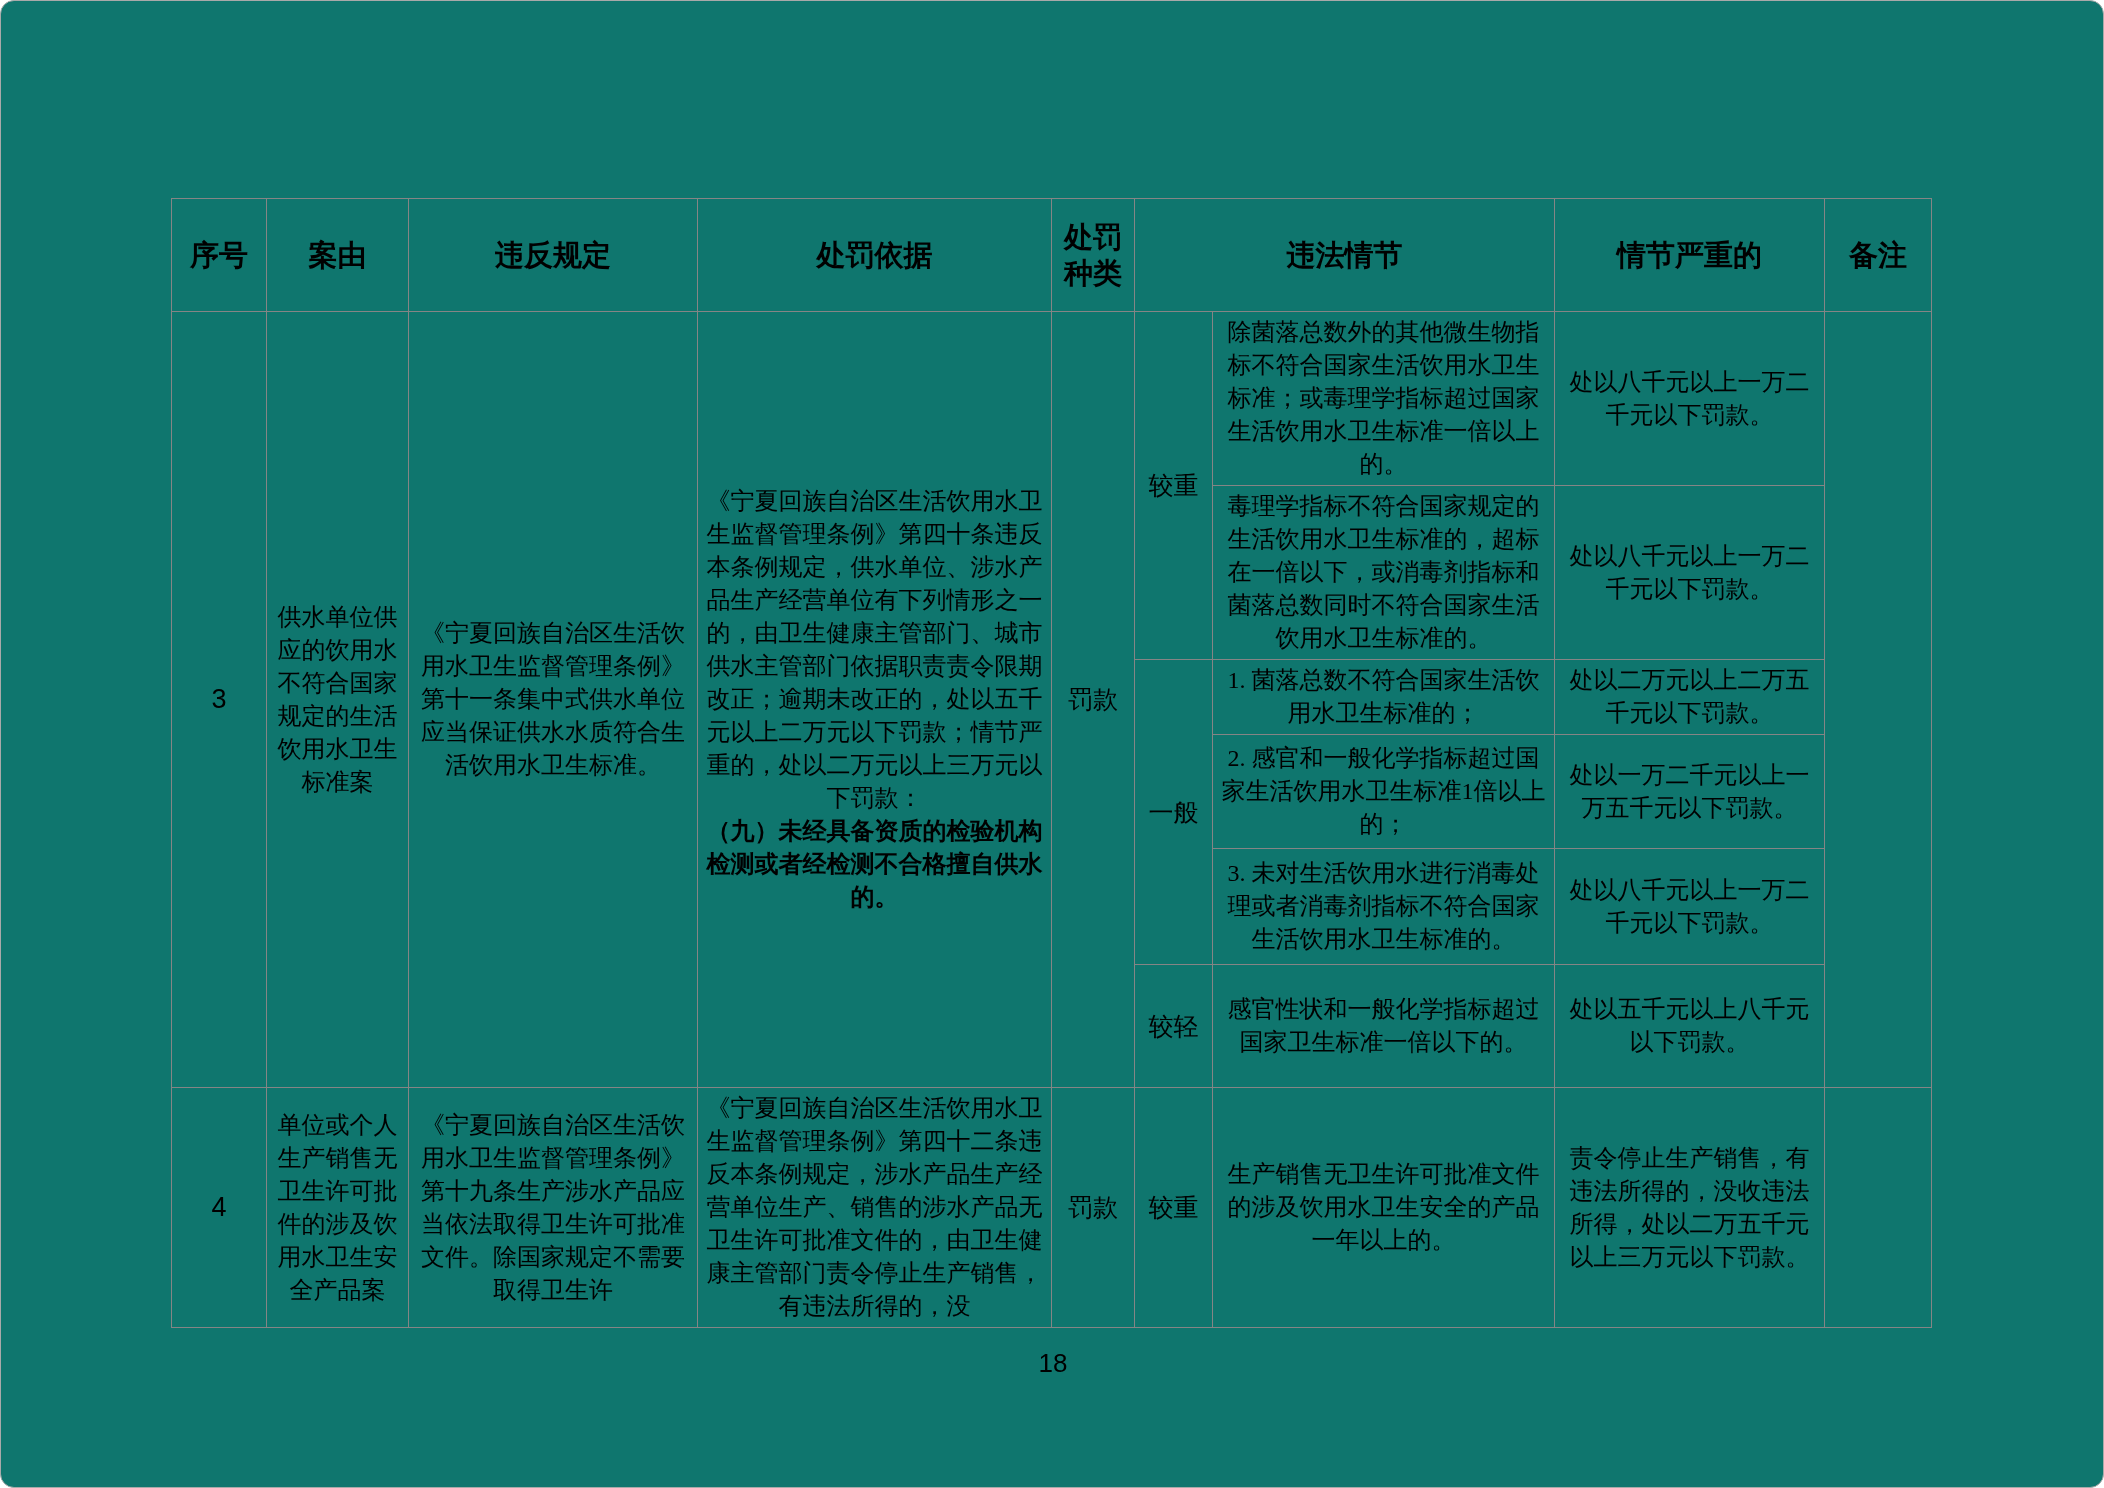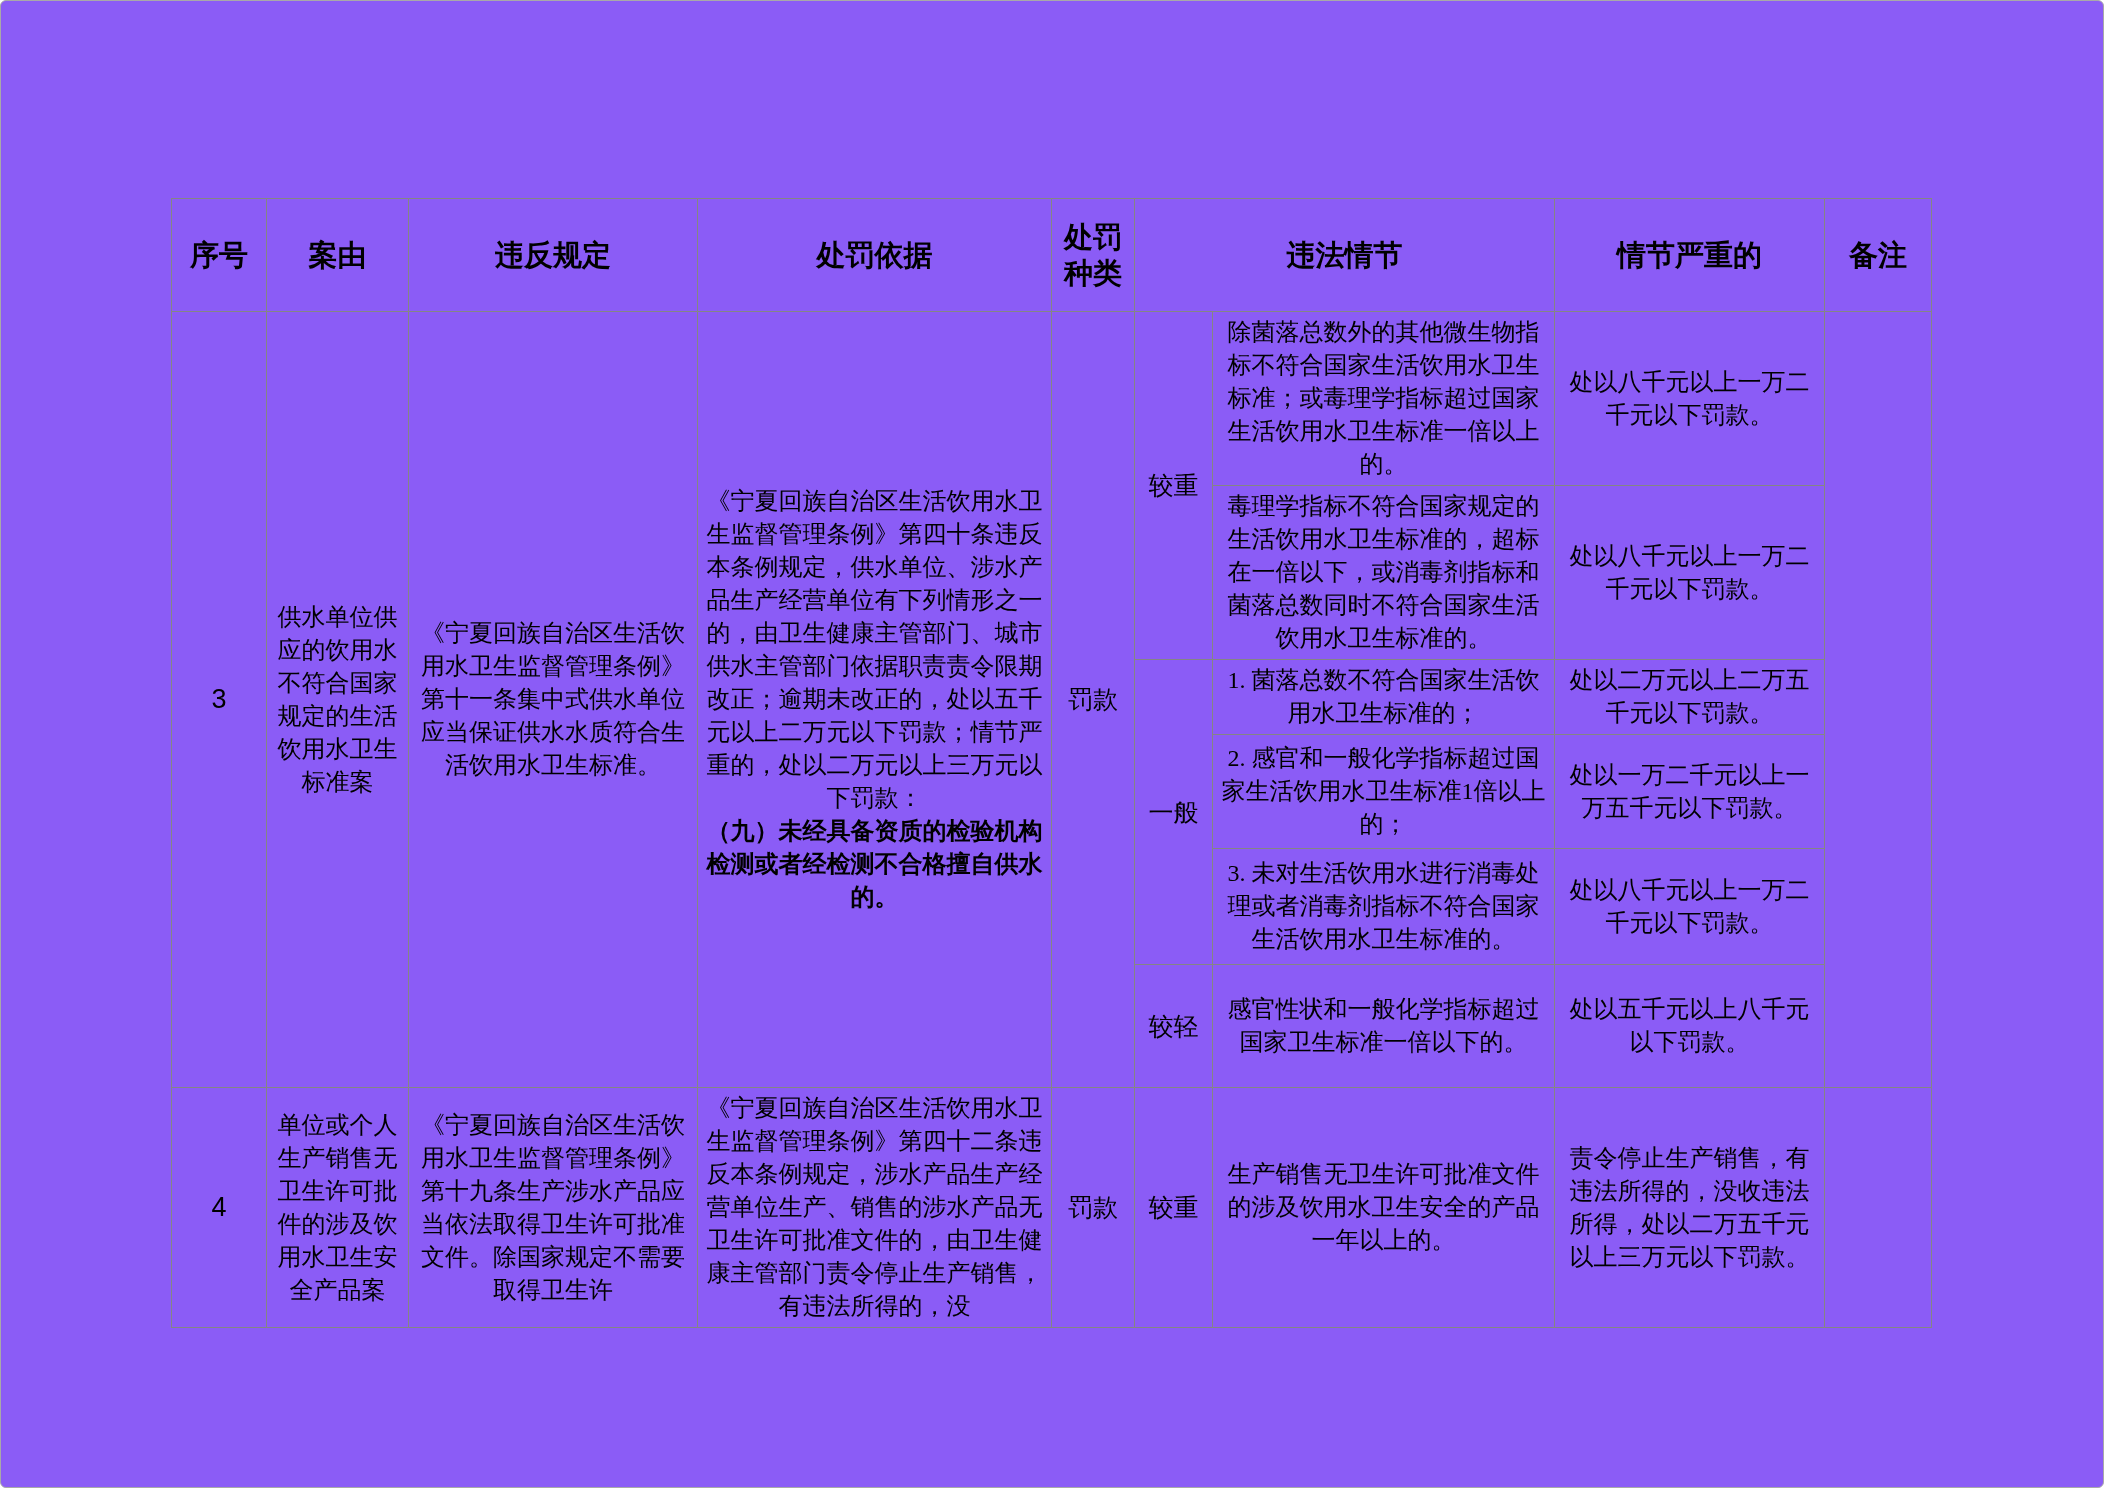--- a/index.html
+++ b/index.html
@@ -1,22 +1,22 @@
 <!DOCTYPE html>
 <html><head>
 <meta charset="utf-8">
 <style>
   html, body { margin: 0; padding: 0; background: #ffffff; }
   .page {
     position: relative;
     width: 2104px;
     height: 1488px;
-    background: #8b5cf6;
+    background: #0f766e;
     border: 1px solid #a9a9a9;
-    border-radius: 6px;
+    border-radius: 14px;
     box-sizing: border-box;
     overflow: hidden;
     font-family: "Liberation Serif", "DejaVu Serif", serif;
     color: #000000;
   }
   table.rule-table {
     position: absolute;
     left: 170px;
     top: 197px;
     width: 1760px;
@@ -139,14 +139,15 @@
       <td>《宁夏回族自治区生活饮用水卫生监督管理条例》第四十二条违反本条例规定，涉水产品生产经营单位生产、销售的涉水产品无卫生许可批准文件的，由卫生健康主管部门责令停止生产销售，有违法所得的，没</td>
       <td class="type-cell">罚款</td>
       <td class="severity-cell">较重</td>
       <td>生产销售无卫生许可批准文件的涉及饮用水卫生安全的产品一年以上的。</td>
       <td>责令停止生产销售，有违法所得的，没收违法所得，处以二万五千元以上三万元以下罚款。</td>
       <td></td>
     </tr>
   </tbody>
     </table>
 
+  <div class="page-number">18</div>
 
 </div>
 
 </body></html>

